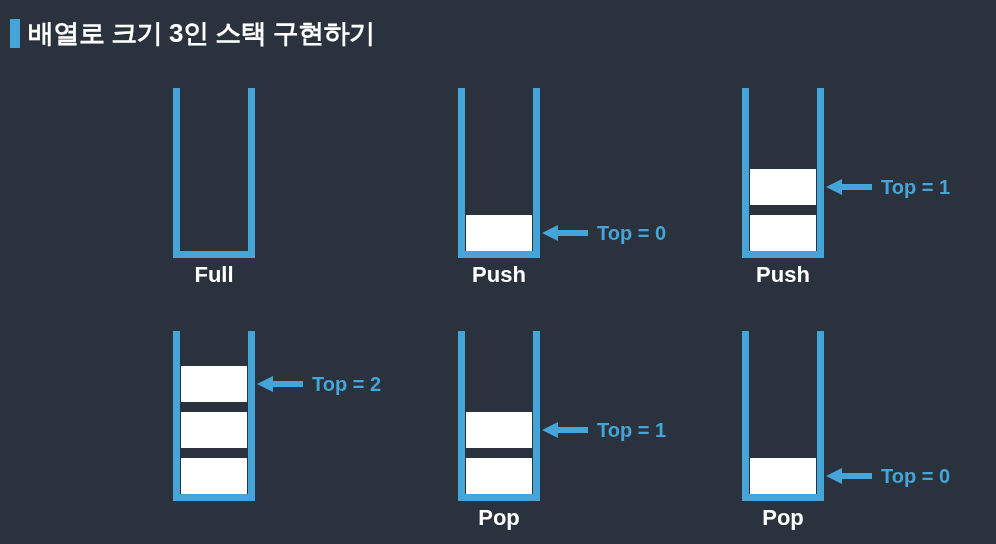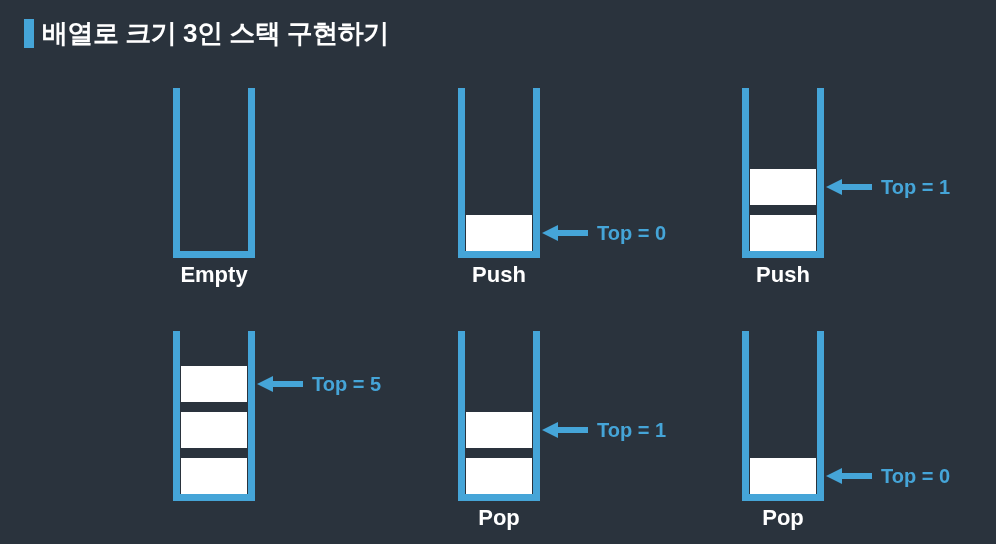--- a/index.html
+++ b/index.html
@@ -11,21 +11,21 @@
     position: relative;
     width: 996px;
     height: 544px;
     overflow: hidden;
     background: var(--bg, #2a333d);
     font-family: "Liberation Sans", "DejaVu Sans", sans-serif;
   }
   
   .title-row {
     position: absolute;
-    left: 24px;
+    left: 10px;
     top: 16px;
     display: flex;
     align-items: center;
   }
   .title-bar {
     display: inline-block;
     width: 10px;
     height: 29px;
     background: var(--blue, #45a5d8);
     margin-right: 8px;
@@ -108,21 +108,21 @@
 <body>
 
 <div class="canvas" style="--bg: #2a333d; --blue: #45a5d8; --item: #ffffff;">
   <div class="title-row">
     <span class="title-bar"></span>
     <h1 class="title">배열로 크기 3인 스택 구현하기</h1>
   </div>
   <div id="stack-grid">
       <div class="stack-cell" style="left: 173px; top: 88px;">
         <div class="stack-container"></div>
-        <div class="stack-label">Empty</div>
+        <div class="stack-label">Full</div>
       </div>
       <div class="stack-cell" style="left: 458px; top: 88px;">
         <div class="stack-container">
           <div class="stack-item" style="top: 127px;"></div>
         </div>
         <div class="top-pointer" style="top: 132px;">
           <span class="arrow-head"></span>
           <span class="arrow-shaft"></span>
           <span class="pointer-text">Top = 0</span>
         </div>
@@ -142,21 +142,21 @@
       </div>
       <div class="stack-cell" style="left: 173px; top: 331px;">
         <div class="stack-container">
           <div class="stack-item" style="top: 127px;"></div>
           <div class="stack-item" style="top: 81px;"></div>
           <div class="stack-item" style="top: 35px;"></div>
         </div>
         <div class="top-pointer" style="top: 40px;">
           <span class="arrow-head"></span>
           <span class="arrow-shaft"></span>
-          <span class="pointer-text">Top = 5</span>
+          <span class="pointer-text">Top = 2</span>
         </div>
       </div>
       <div class="stack-cell" style="left: 458px; top: 331px;">
         <div class="stack-container">
           <div class="stack-item" style="top: 127px;"></div>
           <div class="stack-item" style="top: 81px;"></div>
         </div>
         <div class="top-pointer" style="top: 86px;">
           <span class="arrow-head"></span>
           <span class="arrow-shaft"></span>

